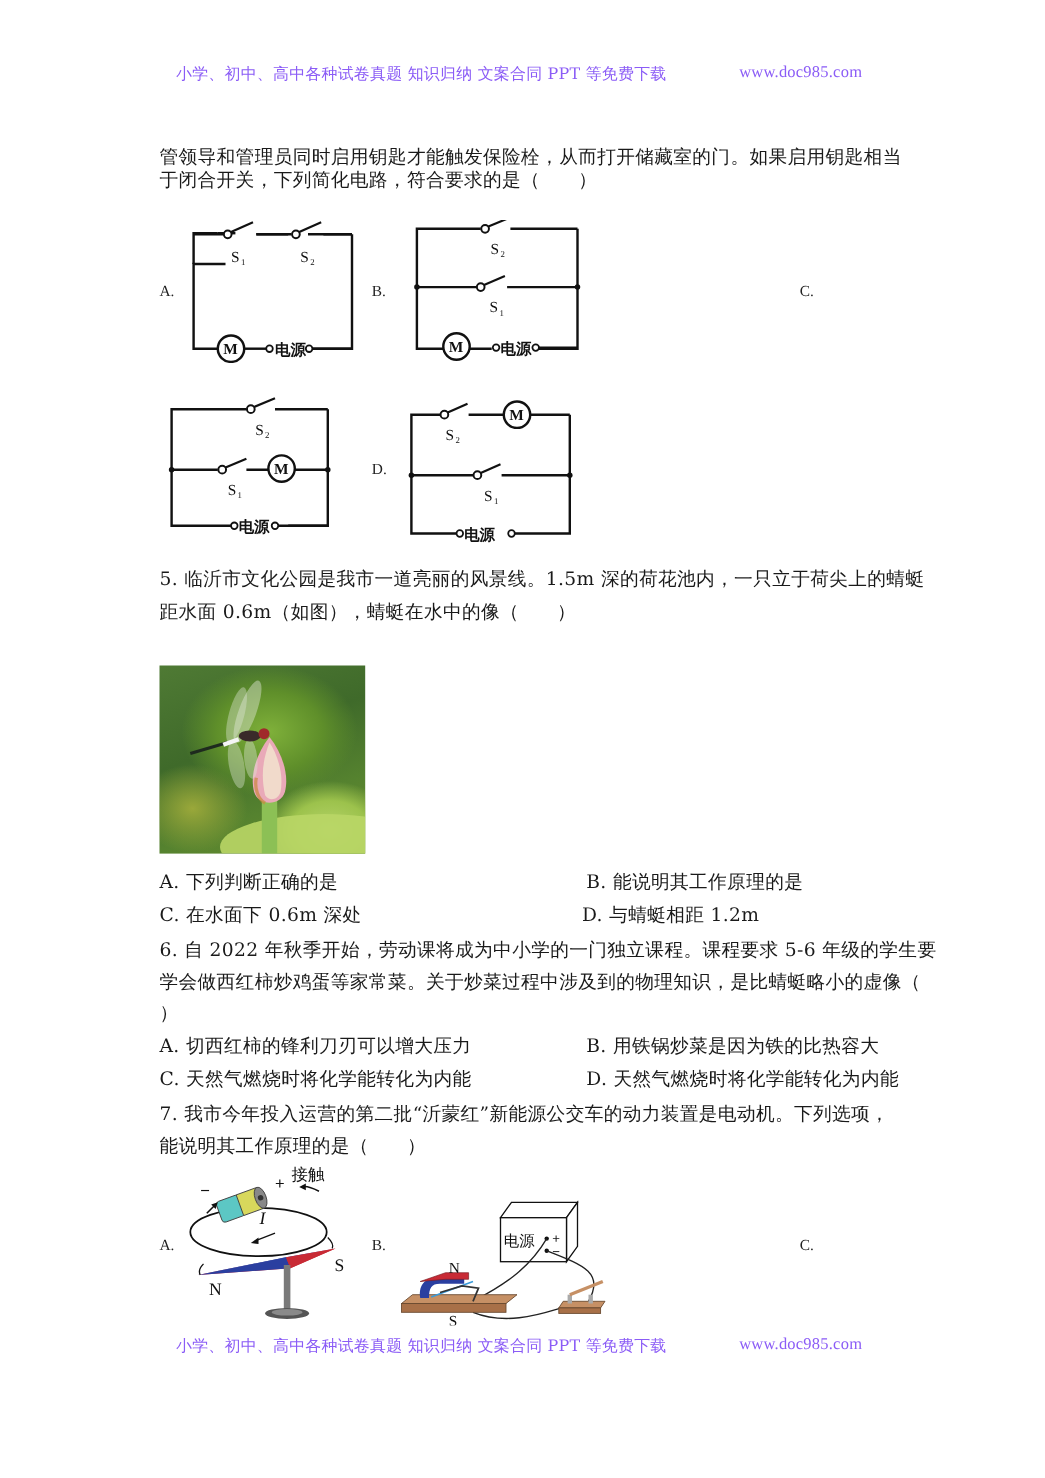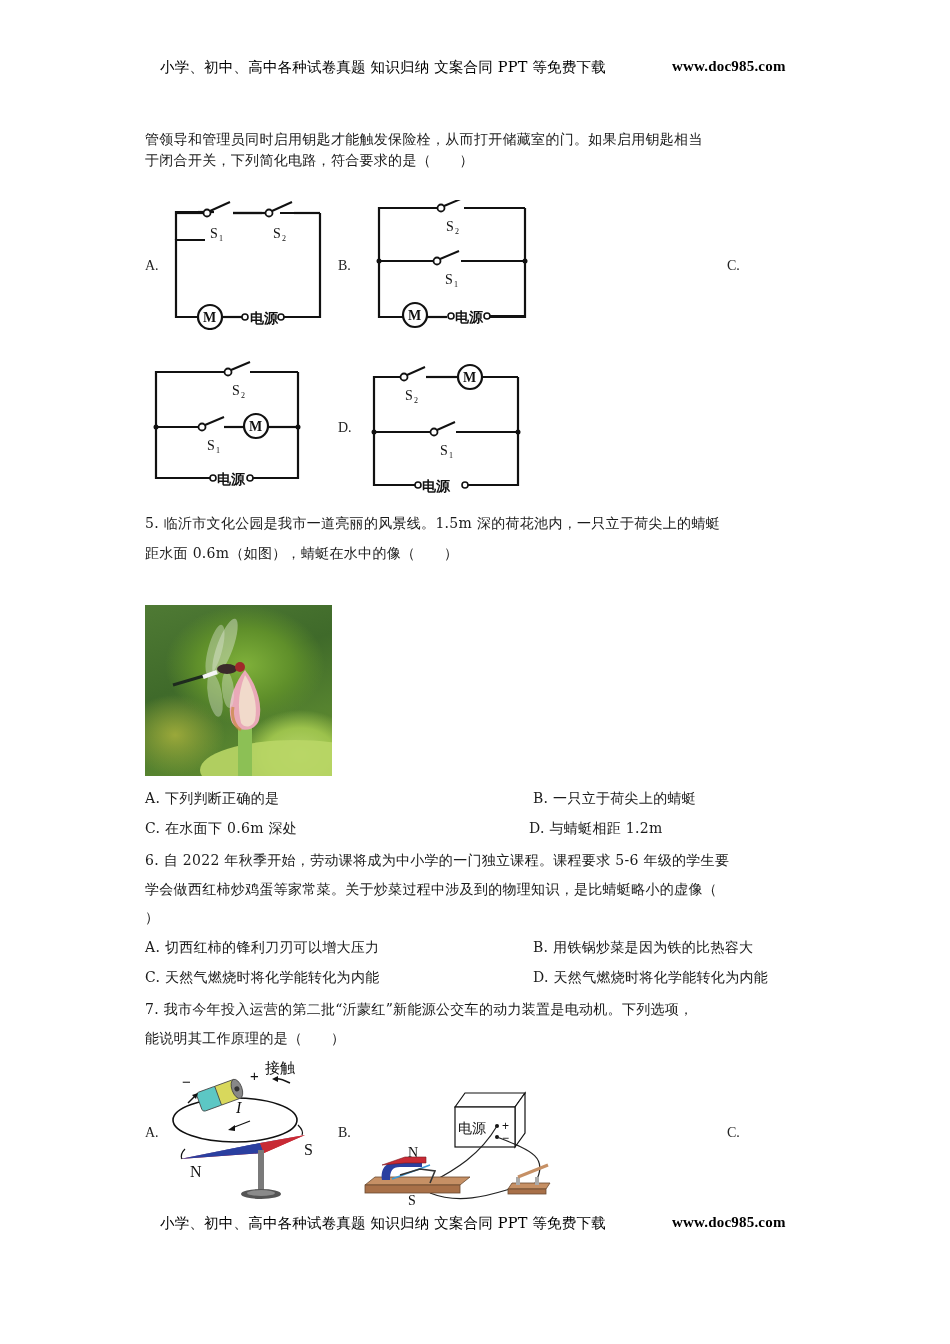--- a/index.html
+++ b/index.html
@@ -8,31 +8,31 @@
     position: relative;
     font-family: "DejaVu Serif", "Liberation Serif", serif;
     color: #1a1a1a;
     overflow: hidden;
   }
   .abs { position: absolute; }
   .header, .footer {
     position: absolute;
     left: 160px;
     font-size: 14.5px;
-    color: #000000;
+    color: #8b5cf6;
     white-space: nowrap;
     letter-spacing: 0.2px;
   }
   .header { top: 58px; }
   .footer { top: 1214px; }
-  .header .url, .footer .url { position: absolute; left: 512px; font-family: "Liberation Serif", serif; font-size: 15px; font-weight: bold; }
+  .header .url, .footer .url { position: absolute; left: 512px; font-family: "Liberation Serif", serif; font-size: 15px; }
   .line {
     position: absolute;
     left: 145px;
-    font-size: 14px;
+    font-size: 17px;
     white-space: nowrap;
     letter-spacing: 0.3px;
   }
   .opt-label {
     position: absolute;
     font-family: "Liberation Serif", serif;
     font-size: 14px;
     color: #222;
   }
   .photo {
@@ -211,21 +211,21 @@
     <ellipse cx="83" cy="85" rx="6" ry="18" fill="#dfe6d6" opacity="0.4" transform="rotate(-5 83 85)"></ellipse>
 
     <line x1="28" y1="80" x2="62" y2="70" stroke="#1e2a1e" stroke-width="3"></line>
     <line x1="58" y1="72" x2="72" y2="67" stroke="#f5f5f5" stroke-width="4"></line>
     <ellipse cx="82" cy="64" rx="10" ry="5" fill="#3a2a2a"></ellipse>
     <circle cx="95" cy="62" r="5" fill="#a02a2a"></circle>
   </svg>
 </div>
 
 <div class="line" style="top:790px; left:145px">A. 下列判断正确的是</div>
-<div class="line" style="top:790px; left:533px">B. 一只立于荷尖上的蜻蜓</div>
+<div class="line" style="top:790px; left:533px">B. 能说明其工作原理的是</div>
 <div class="line" style="top:820px; left:145px">C. 在水面下 0.6m 深处</div>
 <div class="line" style="top:820px; left:529px">D. 与蜻蜓相距 1.2m</div>
 
 <div class="line" style="top:852px">6. 自 2022 年秋季开始，劳动课将成为中小学的一门独立课程。课程要求 5-6 年级的学生要</div>
 <div class="line" style="top:881px">学会做西红柿炒鸡蛋等家常菜。关于炒菜过程中涉及到的物理知识，是比蜻蜓略小的虚像（</div>
 <div class="line" style="top:909px">）</div>
 
 <div class="line" style="top:939px; left:145px">A. 切西红柿的锋利刀刃可以增大压力</div>
 <div class="line" style="top:939px; left:533px">B. 用铁锅炒菜是因为铁的比热容大</div>
 <div class="line" style="top:969px; left:145px">C. 天然气燃烧时将化学能转化为内能</div>

